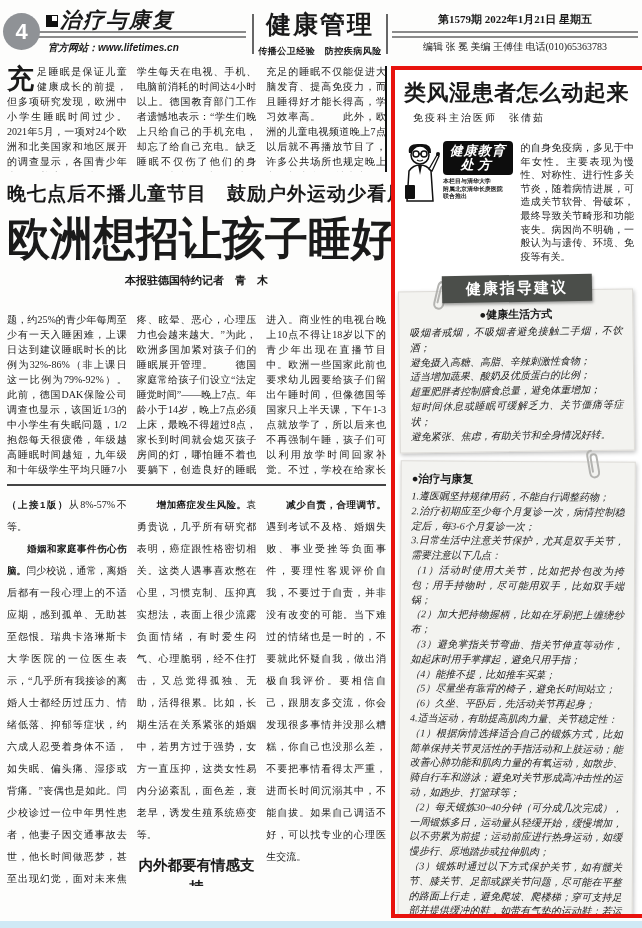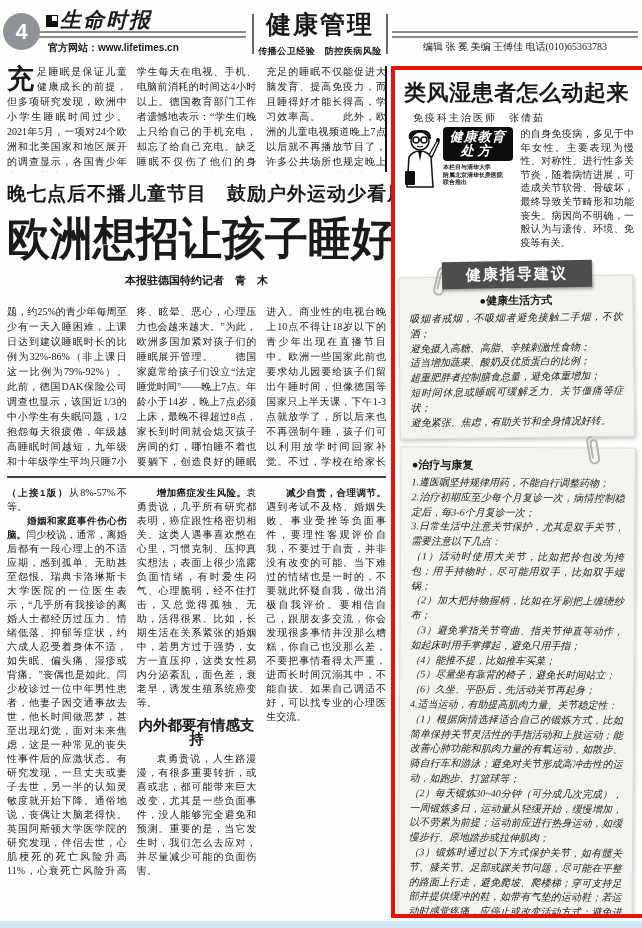--- a/index.html
+++ b/index.html
@@ -10,55 +10,55 @@
   #header{position:absolute;left:0;top:0;width:642px;height:62px;}
   #page-circle{position:absolute;left:3px;top:13px;width:37px;height:37px;border-radius:50%;
       background:#8f9296;color:#fff;font-weight:bold;font-size:22px;line-height:37px;text-align:center;}
   #masthead{position:absolute;left:46px;top:6px;font-size:21px;font-weight:bold;font-style:italic;
       letter-spacing:2px;white-space:nowrap;}
   .logo-sq{display:inline-block;width:12px;height:12px;background:#111;position:relative;margin-right:2px;}
   .logo-sq i{position:absolute;right:1px;top:1px;width:5px;height:5px;background:#fff;}
   .dbl{height:3px;border-top:2px solid #8a8a8a;border-bottom:2px solid #8a8a8a;}
   #rule-left{position:absolute;left:20px;top:31px;width:226px;}
   #rule-right{position:absolute;left:392px;top:31px;width:246px;}
-  #website{position:absolute;left:48px;top:41px;font-size:10px;font-weight:bold;}
+  #website{position:absolute;left:48px;top:41px;font-size:10px;font-weight:bold;font-style:italic;}
   #hdr-center{position:absolute;left:254px;top:8px;width:132px;text-align:center;}
   #section-title{font-size:25px;font-weight:bold;letter-spacing:2px;}
   #section-tagline{font-size:9px;font-weight:bold;margin-top:4px;letter-spacing:0.5px;}
   .vbar{position:absolute;top:14px;width:2px;height:40px;background:#666;}
   #issue-line{position:absolute;left:392px;top:12px;width:246px;text-align:center;font-size:11px;font-weight:bold;white-space:nowrap;}
   #staff-line{position:absolute;left:392px;top:40px;width:246px;text-align:center;font-size:10px;white-space:nowrap;}
   
   #left-region{position:absolute;left:7px;top:64px;width:379px;}
   .cols{display:flex;gap:10px;}
   .col{flex:1;font-size:10px;line-height:15px;text-align:justify;text-justify:inter-ideograph;}
   #lead-intro .col{height:108px;overflow:hidden;}
   .dropcap{float:left;font-size:27px;line-height:28px;font-weight:bold;margin:1px 3px 0 0;}
   #kicker{margin:9px 0 2px;text-align:center;font-size:19px;font-weight:bold;letter-spacing:1px;
       white-space:nowrap;}
   #headline{text-align:center;font-size:43px;font-weight:900;letter-spacing:0px;line-height:58px;
       transform:scaleY(1.05);white-space:nowrap;}
-  #byline{text-align:center;font-size:11px;font-weight:bold;margin:6px 0 16px;}
+  #byline{text-align:center;font-size:11px;font-weight:bold;margin:6px 0 24px;}
   #lead-body .col{height:163px;overflow:hidden;}
   #left-divider{border-top:2px solid #444;margin:9px 0 8px;}
   .para{text-indent:2em;}
   .para.noindent{text-indent:0;}
   .para b{font-family:"Liberation Sans","DejaVu Sans",sans-serif;font-size:9.5px;}
   .col-header{text-align:center;font-weight:bold;font-size:14.5px;margin:8px 0 6px;
       font-family:Liberation Sans, sans-serif;}
-  #continued .col{height:392px;overflow:hidden;line-height:14px;}
+  #continued .col{height:392px;overflow:hidden;line-height:22px;}
   #col-rule{position:absolute;left:385px;top:66px;width:2px;height:106px;background:#111;}
   
   #health-box{position:absolute;left:391px;top:66px;width:235px;height:838px;
       border:4px solid var(--accent,#e8120d);background:#fff;padding:6px 12px 0 4px;overflow:hidden;}
   #hb-headline{text-align:center;font-size:22px;font-weight:900;letter-spacing:0.5px;white-space:nowrap;
       margin-top:2px;}
   #hb-byline1{text-align:center;font-size:9.5px;letter-spacing:2px;margin-top:10px;white-space:nowrap;}
   #hb-byline2{font-size:10px;letter-spacing:2px;margin:3px 0 0 14px;}
-  #hb-intro{display:flex;gap:8px;margin-top:2px;}
+  #hb-intro{display:flex;gap:8px;margin-top:16px;}
   .hb-col{flex:1;font-size:10px;line-height:13.6px;text-align:justify;}
   #illu-wrap{display:flex;gap:2px;margin-bottom:4px;}
   #badge-col{flex:1;}
   #badge{background:#0d0d0d;color:#fff;border-radius:4px;text-align:center;padding:3px 2px 4px;
       font-weight:bold;font-style:italic;}
   #badge .b1{font-size:13px;letter-spacing:1px;}
   #badge .b2{font-size:13px;letter-spacing:4px;}
   #badge-caption{margin-top:2px;}
   #badge-caption div{font-size:6.5px;line-height:7.5px;font-weight:bold;white-space:nowrap;transform-origin:left;transform:scale(.92);}
   #guide-banner{position:relative;z-index:3;width:150px;margin:12px auto -12px;background:var(--banner,#4b4e4a);
@@ -78,28 +78,29 @@
   #card2 .clip{right:34px;transform:rotate(-10deg);top:-14px;}
   #footer-strip{position:absolute;left:0;bottom:0;width:642px;height:7px;background:var(--strip,#cfe9f5);}
 </style>
 </head>
 <body>
 
 <div id="header">
   <div id="rule-left" class="dbl"></div>
   <div id="rule-right" class="dbl"></div>
   <div id="page-circle" class="sans">4</div>
-  <div id="masthead"><span class="logo-sq"><i></i></span><span>生命时报</span></div>
+  <div id="masthead"><span class="logo-sq"><i></i></span><span>治疗与康复</span></div>
   <div id="website" class="sans">官方网站：www.lifetimes.cn</div>
   <div class="vbar" style="left:252px"></div>
   <div class="vbar" style="left:386px"></div>
   <div id="hdr-center">
     <div id="section-title" class="sans">健康管理</div>
     <div id="section-tagline" class="sans">传播公卫经验　防控疾病风险</div>
   </div>
+  <div id="issue-line">第1579期 2022年1月21日 星期五</div>
   <div id="staff-line">编辑 张 冕 美编 王傅佳 电话(010)65363783</div>
 </div>
 
 <div id="col-rule"></div>
 
 <div id="left-region">
 
   <div id="lead-intro" class="cols">
     <div class="col"><span class="dropcap">充</span><span>足睡眠是保证儿童健康成长的前提，但多项研究发现，欧洲中小学生睡眠时间过少。2021年5月，一项对24个欧洲和北美国家和地区展开的调查显示，各国青少年上课日普遍存在睡眠不足问</span></div>
     <div class="col">学生每天在电视、手机、电脑前消耗的时间达4小时以上。德国教育部门工作者遗憾地表示：“学生们晚上只给自己的手机充电，却忘了给自己充电。缺乏睡眠不仅伤了他们的身体，不少孩子经常抱怨头</div>

